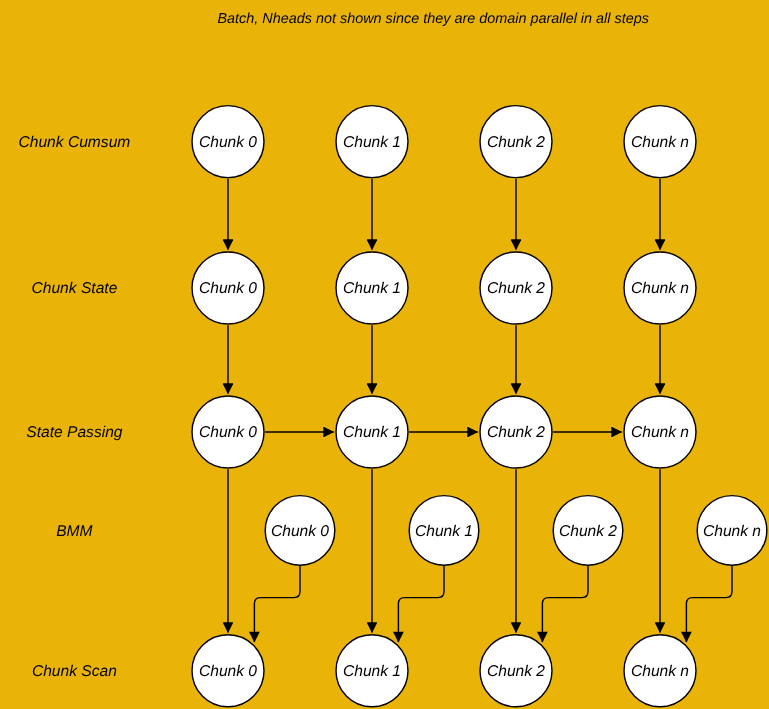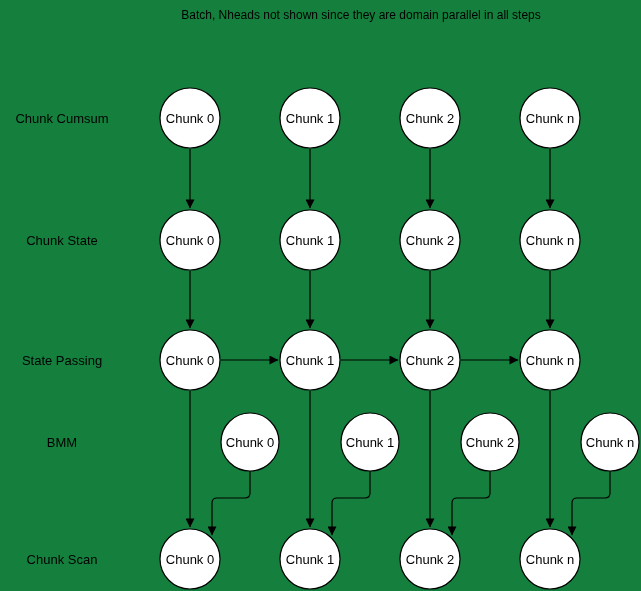--- a/index.html
+++ b/index.html
@@ -5,22 +5,23 @@
   html, body {
     margin: 0;
     padding: 0;
     background: #ffffff;
     font-family: "Liberation Sans", sans-serif;
   }
   .page {
     position: relative;
     width: 641px;
     height: 591px;
-    background: #15803d;
+    background: #eab308;
     overflow: hidden;
+    font-style: italic;
   }
   svg { display: block; }
   .title-text {
     font-family: "Liberation Sans", sans-serif;
     font-size: 12px;
     fill: #000000;
     text-anchor: middle;
   }
   .row-label {
     font-family: "Liberation Sans", sans-serif;

